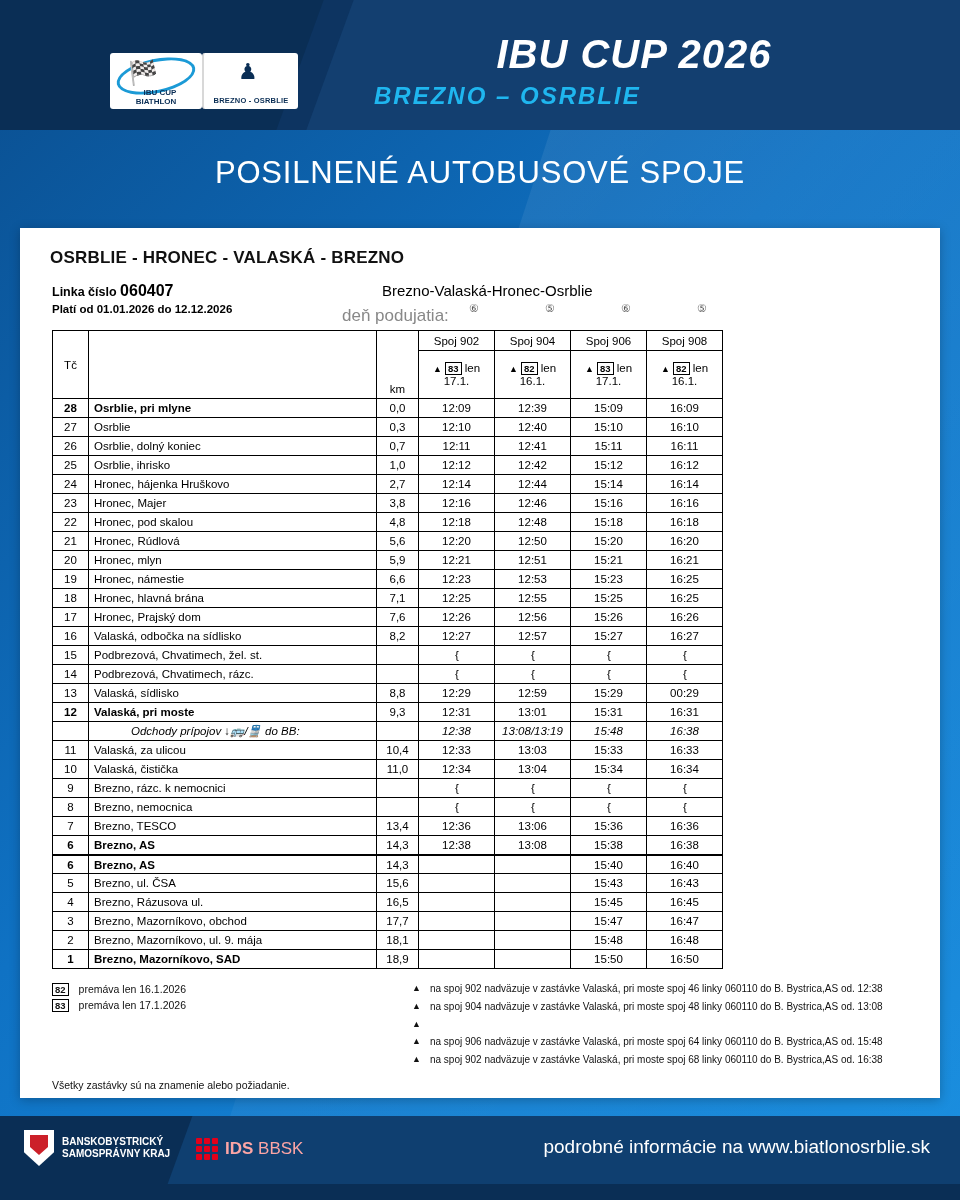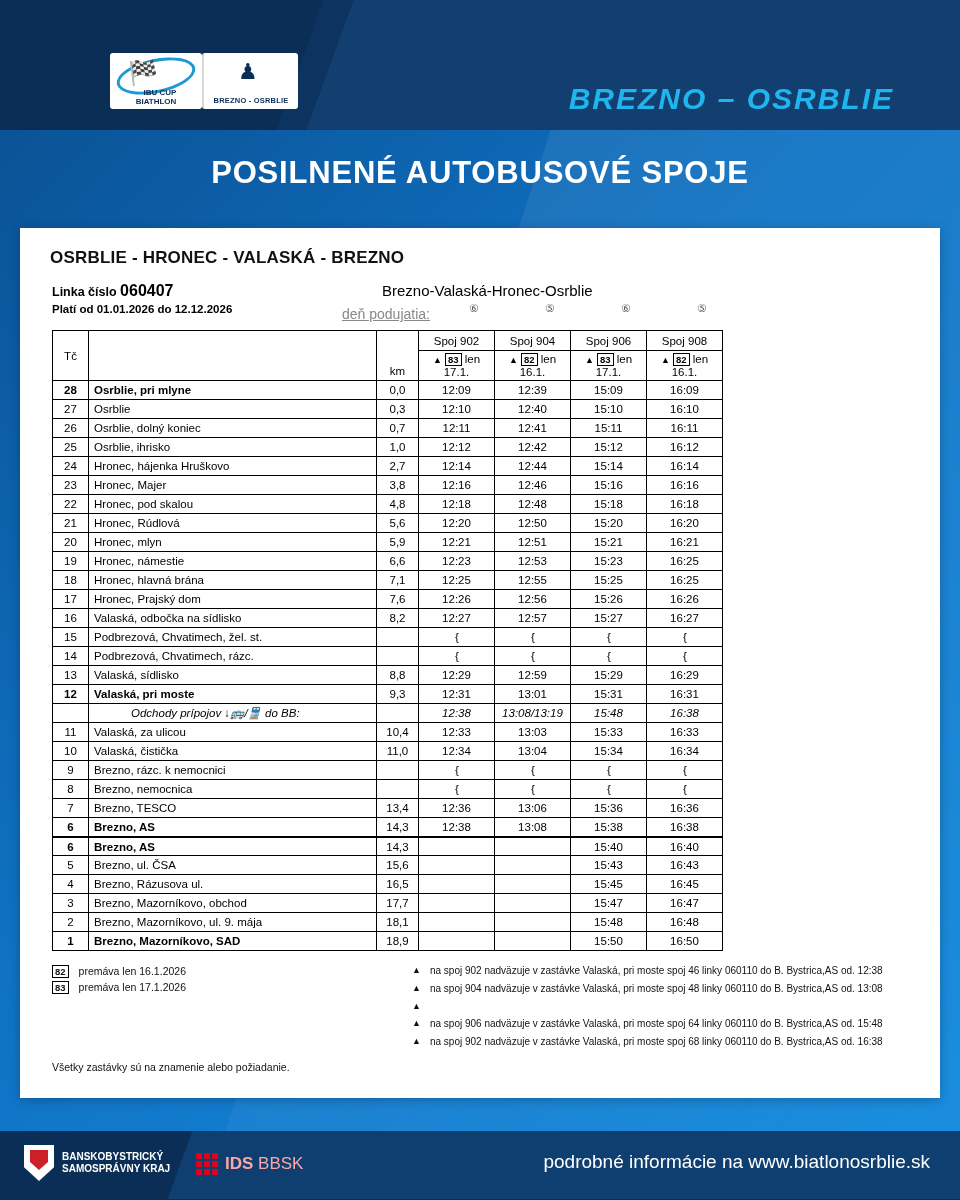--- a/index.html
+++ b/index.html
@@ -72,66 +72,66 @@
   .logo-right .sh { position:absolute; top:6px; left:34px; font-size:22px; color:#0a2e55; }
   .logo-right .lbl { font-size:7.5px; font-weight:bold; color:#0a2e55; letter-spacing:.2px; }
   .title-main {
     position:absolute; right:66px; top:32px;
     font-size:40px; font-weight:bold; font-style:italic; color:#ffffff;
     letter-spacing:1px;
     text-align:center; width:520px;
   }
   .title-sub {
     position:absolute; right:66px; top:82px;
-    font-size:30px; font-weight:bold; font-style:italic; color:#1fb6ef;
-    letter-spacing:2px; text-align:right; width:520px;
+    font-size:24px; font-weight:bold; font-style:italic; color:#1fb6ef;
+    letter-spacing:2px; text-align:left; width:520px;
   }
   
   .banner {
     position:absolute; left:0; top:137px; width:960px; height:72px;
     display:flex; align-items:center; justify-content:center;
   }
   .banner span {
-    font-size:31px; font-weight:bold; color:#ffffff; letter-spacing:.8px;
+    font-size:31px; font-weight:normal; color:#ffffff; letter-spacing:.8px;
   }
   
   .card {
     position:absolute; left:20px; top:228px; width:920px; height:870px;
     background:#ffffff;
     box-shadow:0 2px 10px rgba(0,0,0,.25);
     padding:16px 18px 10px 18px;
   }
   .card h2 {
     margin:4px 0 14px 12px; font-size:17px; font-weight:bold; color:#111;
     letter-spacing:.2px;
   }
   .meta-row { position:relative; height:46px; margin-left:14px; }
   .linka { font-size:12.5px; font-weight:bold; color:#000; }
   .linka b { font-size:16px; }
   .plati { font-size:11.5px; font-weight:bold; color:#000; margin-top:3px; }
   .route-title {
     position:absolute; left:330px; top:0px; font-size:15px; color:#000;
   }
   .podujatia {
-    position:absolute; left:290px; top:24px; font-size:14px; color:#888;text-decoration:underline;
+    position:absolute; left:290px; top:24px; font-size:17px; color:#888;
   }
   .circ-row { position:absolute; left:405px; top:20px; width:300px; font-size:11px; color:#555; }
   .circ { position:absolute; }
   
   table.tt { border-collapse:collapse; margin-left:14px; margin-top:2px; }
   table.tt td, table.tt th { border:1px solid #000; font-size:11.5px; color:#000; padding:0; }
   .c-tc { width:36px; text-align:center; }
   .c-name { width:288px; padding-left:5px !important; }
   .c-km { width:42px; text-align:center; }
   .c-sp { width:76px; text-align:center; }
   tr.r { height:19px; }
   td.bold { font-weight:bold; }
   .hdr-spoj { text-align:center; font-size:11.5px; height:20px; }
   .hdr-km { text-align:center; vertical-align:bottom; padding-bottom:3px !important; }
-  .hdr-note { font-size:10px; line-height:12px; padding:2px 0 !important; }
+  .hdr-note { font-size:10px; line-height:12px; padding:11px 0 !important; }
   .tri { font-size:9px; }
   .badge {
     display:inline-block; border:1.2px solid #000; padding:0 2px; font-size:9.5px;
     font-weight:bold; line-height:11px; vertical-align:middle;
   }
   .wig { text-align:center; font-size:13px; color:#000; letter-spacing:-1px; }
   .prip { background:#ffffff; font-style:italic; }
   .prip td { font-style:italic; font-size:11px; }
   .prip .lbl { padding-left:42px !important; }
   .prip .val { text-align:center; }
@@ -140,21 +140,21 @@
   .notes { margin:14px 0 0 14px; position:relative; height:130px; font-size:10.5px; color:#111; }
   .notes .left { position:absolute; left:0; top:0; width:330px; }
   .notes .nrow { display:flex; align-items:flex-start; margin-bottom:3px; }
   .notes .nrow .badge { margin-right:10px; }
   .notes .right { position:absolute; left:360px; top:0; width:560px; }
   .notes .right .nrow { margin-bottom:7px; font-size:10px; }
   .notes .right .tri { margin-right:9px; font-size:9px; }
   .allstops { position:absolute; left:0; top:96px; font-size:10.5px; }
   
   .footer {
-    position:absolute; left:0; bottom:0; width:960px; height:69px;
+    position:absolute; left:0; bottom:0; width:960px; height:84px;
     background:#0a2e55; overflow:hidden;
   }
   .footer .diag {
     position:absolute; left:180px; top:0; width:900px; height:68px;
     background:#0f3f70; transform:skewX(-20deg);
   }
   .f-logo1 { position:absolute; left:24px; top:14px; display:flex; align-items:center; }
   .f-shield {
     width:30px; height:36px; background:#ffffff;
     clip-path:polygon(0 0,100% 0,100% 62%,50% 100%,0 62%);
@@ -191,20 +191,21 @@
         <span>IBU CUP</span><br>
         <span>BIATHLON</span>
       </div>
     </div>
     <div class="logo-right">
       <div class="sh">♟</div>
       <div class="lbl">BREZNO - OSRBLIE</div>
     </div>
   </div>
 
+  <div class="title-main">IBU CUP 2026</div>
   <div class="title-sub">BREZNO – OSRBLIE</div>
 </div>
 
 <div class="banner">
   <span>POSILNENÉ AUTOBUSOVÉ SPOJE</span>
 </div>
 
 <div class="card">
   <h2>OSRBLIE - HRONEC - VALASKÁ - BREZNO</h2>
 
@@ -376,21 +377,21 @@
           <td class="c-sp wig">{</td>
           <td class="c-sp wig">{</td>
         </tr>
         <tr class="r">
           <td class="c-tc">13</td>
           <td class="c-name">Valaská, sídlisko</td>
           <td class="c-km">8,8</td>
           <td class="c-sp">12:29</td>
           <td class="c-sp">12:59</td>
           <td class="c-sp">15:29</td>
-          <td class="c-sp">16:29</td>
+          <td class="c-sp">00:29</td>
         </tr>
         <tr class="r">
           <td class="c-tc bold">12</td>
           <td class="c-name bold">Valaská, pri moste</td>
           <td class="c-km">9,3</td>
           <td class="c-sp">12:31</td>
           <td class="c-sp">13:01</td>
           <td class="c-sp">15:31</td>
           <td class="c-sp">16:31</td>
         </tr>

